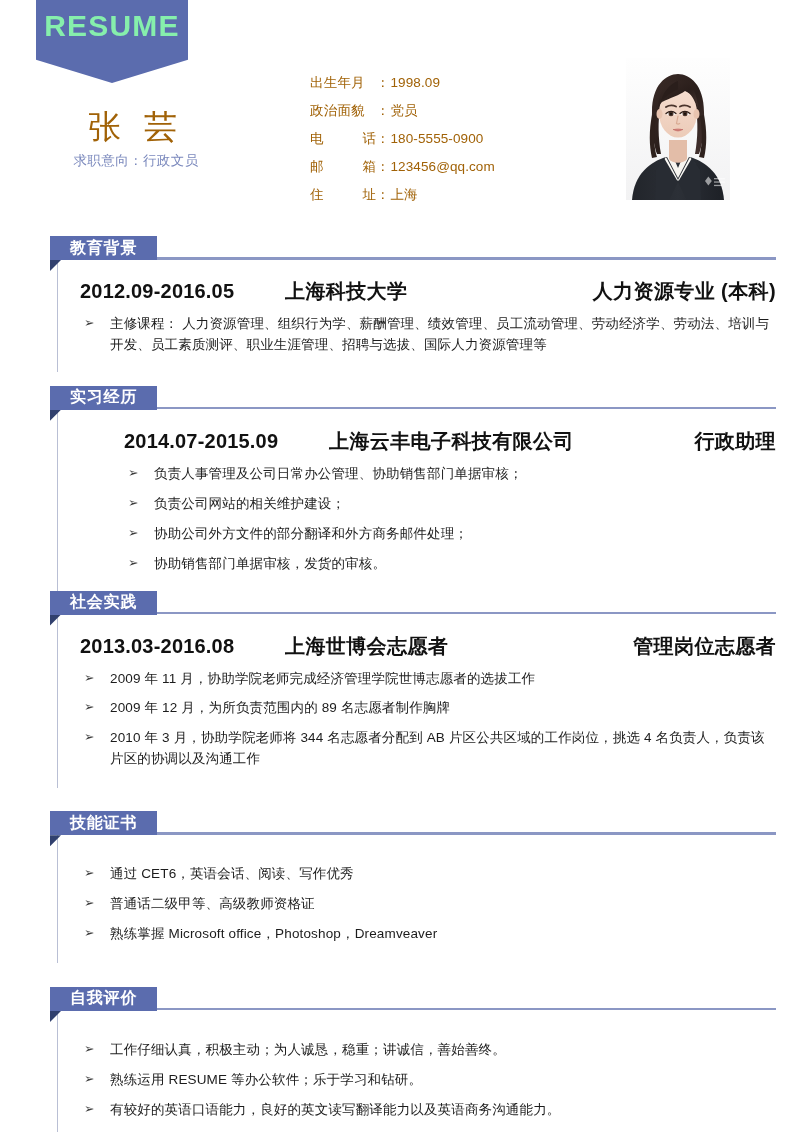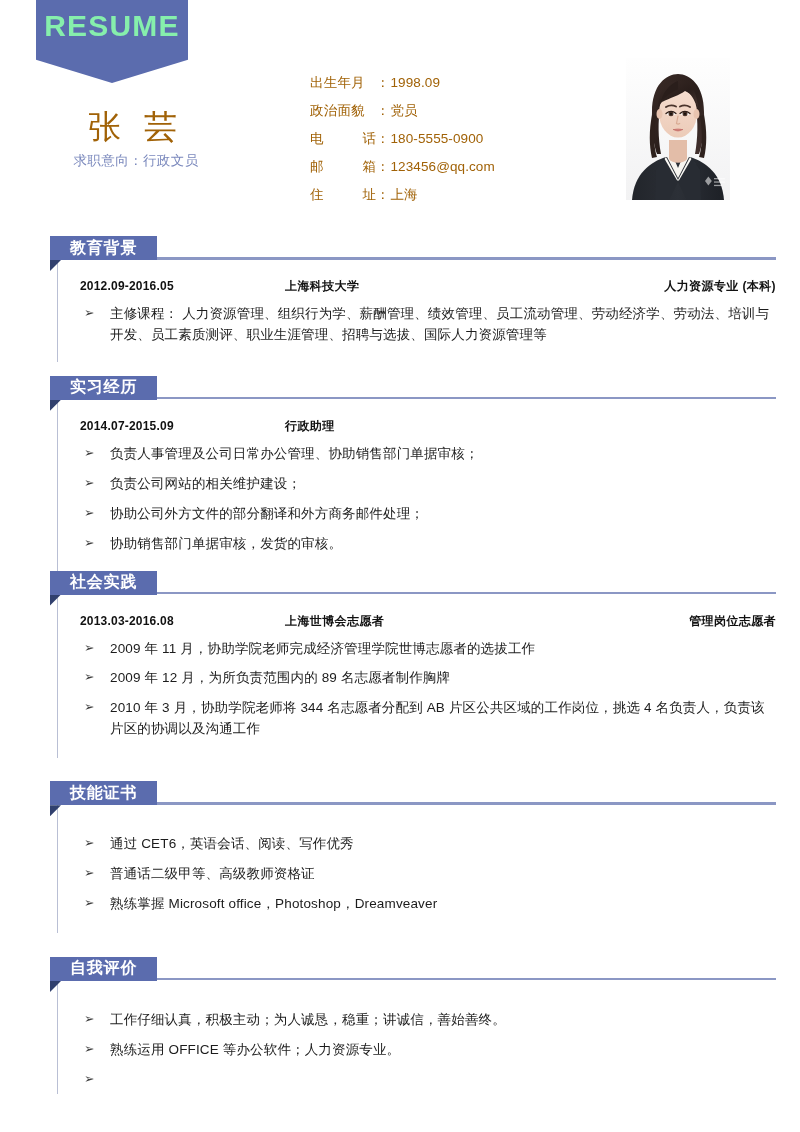--- a/index.html
+++ b/index.html
@@ -141,21 +141,21 @@
     position: relative;
     margin-left: 21px;
     border-left: 1px solid #b9bfd4;
     padding: 0 0 0 0;
     min-height: 10px;
   }
 
   .entry-row {
     display: flex;
     align-items: baseline;
-    font-size: 12px;
+    font-size: 20px;
     font-weight: bold;
     color: #111111;
     padding: 0 24px 0 22px;
   }
   .entry-date { width: 205px; letter-spacing: 0.2px; }
   .entry-org  { flex: 1; text-align: left; letter-spacing: 0.4px; }
   .entry-role { text-align: left; letter-spacing: 0.4px; }
 
   ul.bullets {
     list-style: none;
@@ -175,21 +175,21 @@
     position: absolute;
     left: 4px; top: 0;
     color: #3d3d3d;
     font-size: 12.5px;
   }
 
   
   #sec-education   { margin-top: 14px; }
   #sec-education   .sec-body { padding-top: 18px; padding-bottom: 16px; }
   #sec-internship  { margin-top: 14px; }
-  #sec-internship  .sec-body { padding-top: 18px; padding-bottom: 16px; }
+  #sec-internship  .sec-body { padding-top: 18px; padding-bottom: 16px; padding-left: 44px; }
   #sec-practice    { margin-top: 0; }
   #sec-practice    .sec-body { padding-top: 18px; padding-bottom: 18px; }
   #sec-skills      { margin-top: 23px; }
   #sec-skills      .sec-body { padding-top: 20px; padding-bottom: 18px; }
   #sec-selfeval    { margin-top: 24px; }
   #sec-selfeval    .sec-body { padding-top: 20px; padding-bottom: 24px; }
 </style>
 </head>
 <body>
 
@@ -328,20 +328,21 @@
 
 <div class="section" id="sec-internship">
   <div class="sec-head-wrap">
     <div class="sec-rule"></div>
     <div class="sec-head">实习经历</div>
     <div class="sec-head-fold"></div>
   </div>
   <div class="sec-body">
     <div class="entry-row">
       <span class="entry-date">2014.07-2015.09</span>
+      <span class="entry-org">上海云丰电子科技有限公司</span>
       <span class="entry-role">行政助理</span>
     </div>
     <ul class="bullets">
         <li><span class="arrow">➢</span><span>负责人事管理及公司日常办公管理、协助销售部门单据审核；</span></li>
         <li><span class="arrow">➢</span><span>负责公司网站的相关维护建设；</span></li>
         <li><span class="arrow">➢</span><span>协助公司外方文件的部分翻译和外方商务邮件处理；</span></li>
         <li><span class="arrow">➢</span><span>协助销售部门单据审核，发货的审核。</span></li>
       </ul>
   </div>
 </div>
@@ -383,17 +384,17 @@
 
 <div class="section" id="sec-selfeval">
   <div class="sec-head-wrap">
     <div class="sec-rule"></div>
     <div class="sec-head">自我评价</div>
     <div class="sec-head-fold"></div>
   </div>
   <div class="sec-body">
     <ul class="bullets">
         <li><span class="arrow">➢</span><span>工作仔细认真，积极主动；为人诚恳，稳重；讲诚信，善始善终。</span></li>
-        <li><span class="arrow">➢</span><span>熟练运用 OFFICE 等办公软件；人力资源专业。</span></li>
-        <li><span class="arrow">➢</span></li>
+        <li><span class="arrow">➢</span><span>熟练运用 RESUME 等办公软件；乐于学习和钻研。</span></li>
+        <li><span class="arrow">➢</span><span>有较好的英语口语能力，良好的英文读写翻译能力以及英语商务沟通能力。</span></li>
       </ul>
   </div>
 </div>
 
 </body></html>

